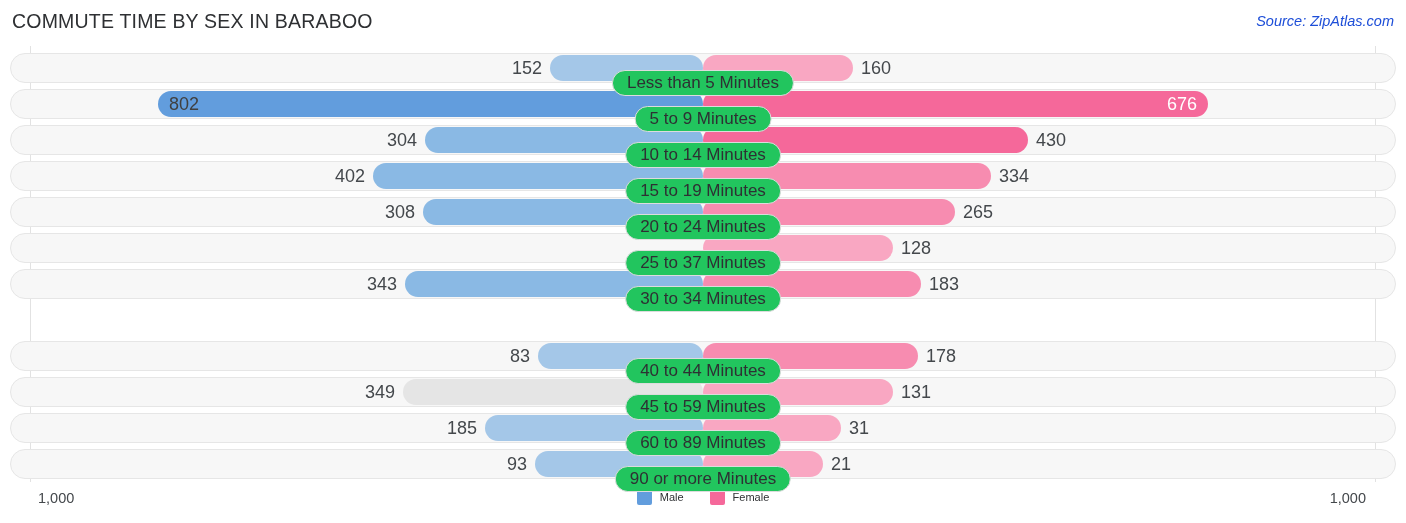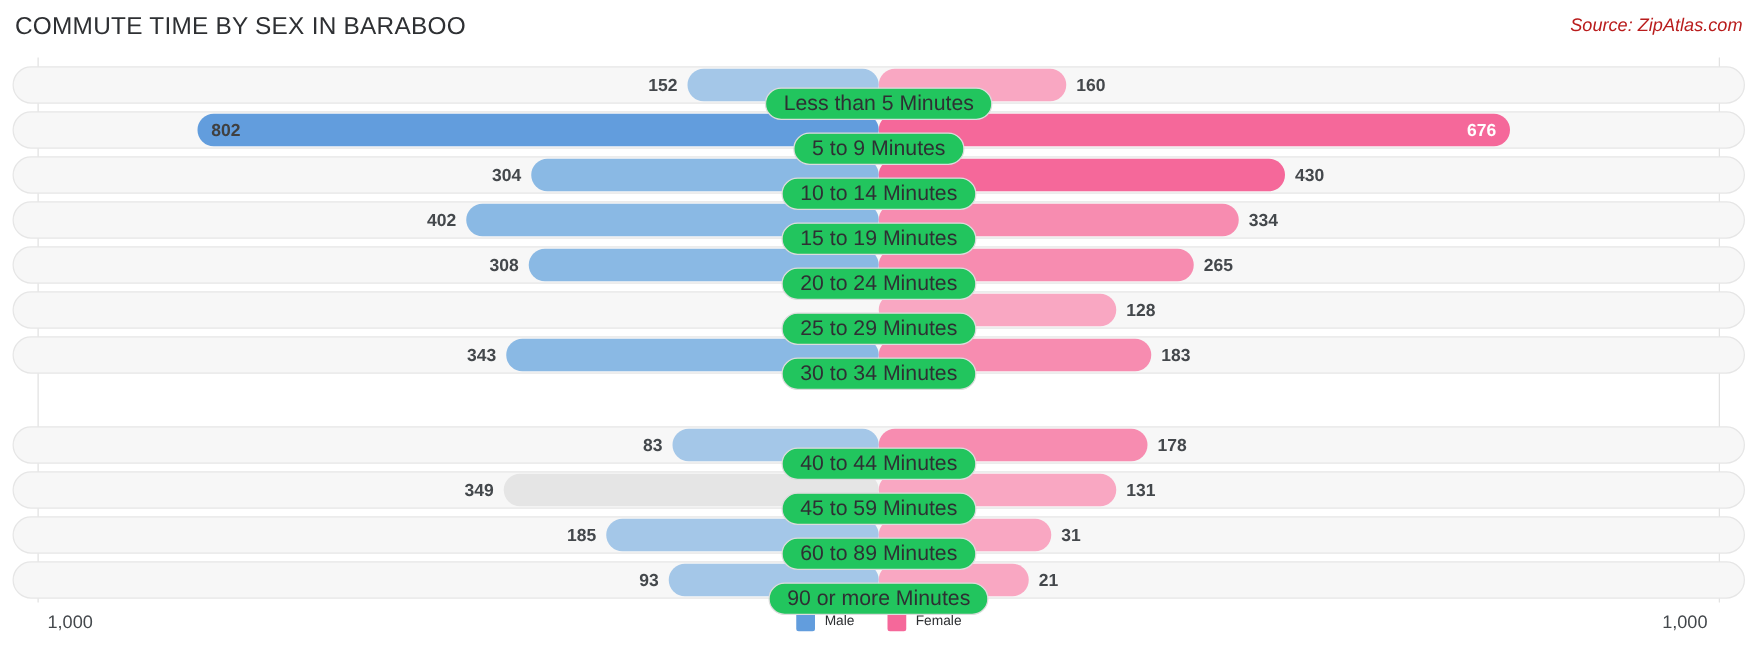--- a/index.html
+++ b/index.html
@@ -14,21 +14,21 @@
 
   
   .header{position:absolute;left:0;top:0;width:1406px;height:46px;}
   .chart-title{
     position:absolute;left:12px;top:10px;
     font-size:19.5px;letter-spacing:.2px;
     color:#2e3033;font-weight:400;white-space:nowrap;
   }
   .source-note{
     position:absolute;right:12px;top:13px;
-    font-size:14.5px;font-style:italic;color:#b91c1c;white-space:nowrap;
+    font-size:14.5px;font-style:italic;color:#1d4ed8;white-space:nowrap;
   }
 
   
   .plot{position:absolute;left:0;top:46px;width:1406px;height:436px;}
 
   .gridline{position:absolute;top:0;bottom:0;width:1px;background:#e2e2e2;}
   .gridline.left{left:30px;}
   .gridline.right{left:1375px;}
 
   .row{
@@ -43,21 +43,21 @@
   
   .bar{
     position:absolute;top:50%;transform:translateY(-50%);
     height:26px;border-radius:13px;
   }
   .bar.male{right:50%;}
   .bar.female{left:50%;}
 
   .bar-val{
     position:absolute;top:50%;transform:translateY(-50%);
-    font-size:14px;white-space:nowrap;line-height:1;font-weight:bold;
+    font-size:18px;white-space:nowrap;line-height:1;
   }
   
   .bar.male .bar-val{right:calc(100% + 8px);color:#44484c;}
   .bar.female .bar-val{left:calc(100% + 8px);color:#44484c;}
   
   .bar.male.inside .bar-val{right:auto;left:11px;color:#404040;}
   .bar.female.inside .bar-val{left:auto;right:11px;color:#ffffff;}
 
   .cat-label{
     position:absolute;left:50%;top:50%;
@@ -152,21 +152,21 @@
             <span class="bar-val">265</span>
           </div>
           <div class="cat-label">20 to 24 Minutes</div>
         </div>
       </div>
       <div class="row" style="top: 187px;">
         <div class="row-inner">
           <div class="bar female" style="width: 190px; background: rgb(249, 167, 194);">
             <span class="bar-val">128</span>
           </div>
-          <div class="cat-label">25 to 29 Minutes</div>
+          <div class="cat-label">25 to 37 Minutes</div>
         </div>
       </div>
       <div class="row" style="top: 223px;">
         <div class="row-inner">
           <div class="bar male" style="width: 298px; background: rgb(138, 185, 228);">
             <span class="bar-val">343</span>
           </div>
           <div class="bar female" style="width: 218px; background: rgb(247, 140, 176);">
             <span class="bar-val">183</span>
           </div>

